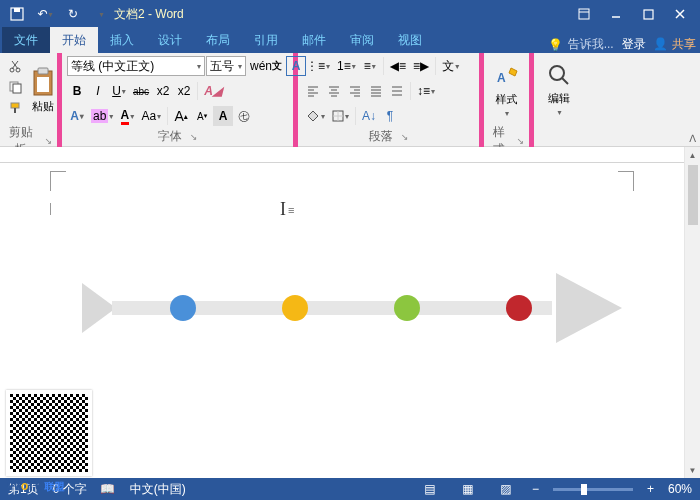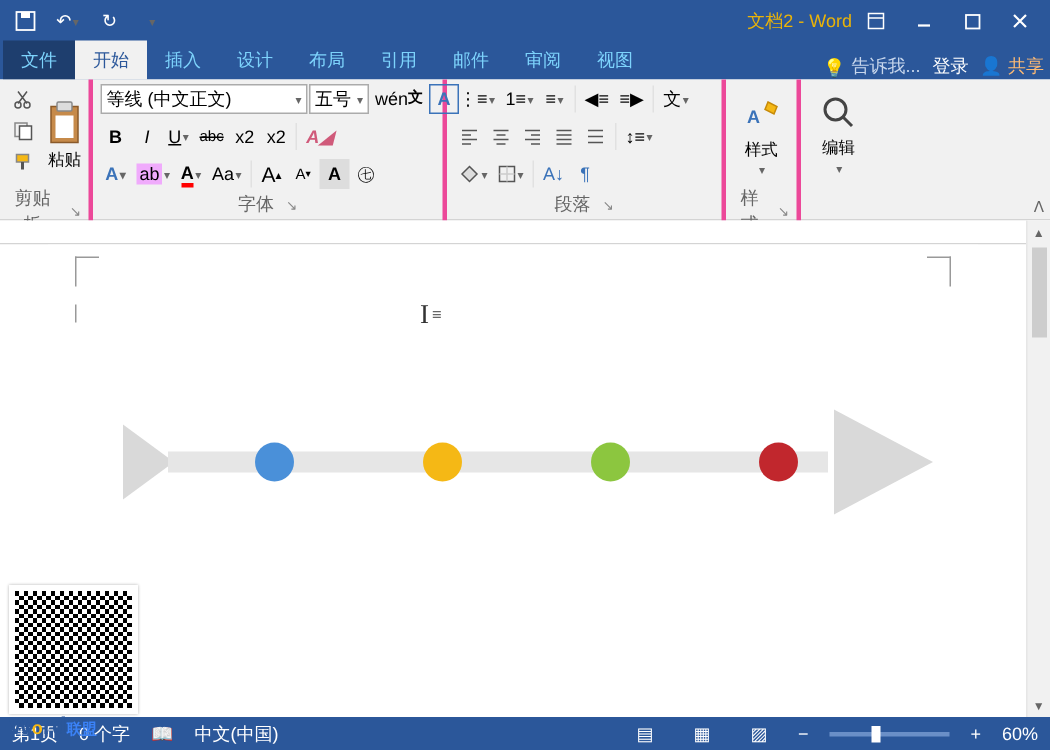--- a/index.html
+++ b/index.html
@@ -1,30 +1,30 @@
 <!DOCTYPE html>
 <html><head>
 <meta charset="utf-8">
 <style>
 *{margin:0;padding:0;box-sizing:border-box;font-family:"Microsoft YaHei","Segoe UI",sans-serif;font-size:12px;user-select:none}
 body{width:700px;height:500px;overflow:hidden;background:#fff;position:relative}
 .titlebar{height:28px;background:#2b579a;display:flex;align-items:center;color:#fff;padding:0 4px}
 .qat{display:flex;align-items:center;gap:2px}
 .qat-btn{width:26px;height:24px;display:flex;align-items:center;justify-content:center;color:#fff}
-.title{flex:1;text-align:right;font-size:12px;color:#eab308}
+.title{flex:1;text-align:left;font-size:12px;color:#fef9c3}
 .winctrl{display:flex;gap:0}
 .winctrl .qat-btn{width:32px}
 .tabs{height:25px;background:#2b579a;display:flex;align-items:flex-end;padding-left:2px}
 .tab{padding:5px 12px 4px;color:#7dd3fc;font-size:12px;cursor:pointer;white-space:nowrap}
 .tab.active{background:#f1f1f1;color:#2b579a}
 .tab.file{background:#1e3e6e;margin-right:0}
 .tabs-right{margin-left:auto;display:flex;align-items:center;color:#c7d6ec;padding-right:4px;gap:8px}
 .tell{display:flex;align-items:center;gap:4px;font-size:12px}
 .ribbon{height:94px;background:#f1f1f1;border-bottom:1px solid #d4d4d4;display:flex;position:relative}
-.group{border-right:3px solid #ec4899;padding:3px 5px 1px;display:flex;flex-direction:column;height:94px}
+.group{border-right:5px solid #ec4899;padding:3px 5px 1px;display:flex;flex-direction:column;height:94px}
 .group-body{flex:1;display:flex;align-items:flex-start;gap:3px}
 .group-label{text-align:center;font-size:11px;color:#666;padding:0 0 2px;display:flex;justify-content:center;align-items:center;gap:8px}
 .launcher{font-size:9px;color:#888}
 .bigbtn{display:flex;flex-direction:column;align-items:center;justify-content:center;width:40px;gap:2px;padding:4px 2px;height:68px}
 .row{display:flex;align-items:center;gap:1px;margin-bottom:2px}
 .sbtn{min-width:20px;height:20px;display:flex;align-items:center;justify-content:center;padding:0 2px;border:1px solid transparent}
 .combo{height:20px;border:1px solid #ababab;background:#fff;display:flex;align-items:center;padding:0 3px;font-size:11px}
 .combo .arr{margin-left:auto;font-size:8px;color:#666}
 .dd{font-size:8px;color:#666;margin-left:1px}
 .sep{width:1px;height:18px;background:#e1e1e1;margin:0 2px}

